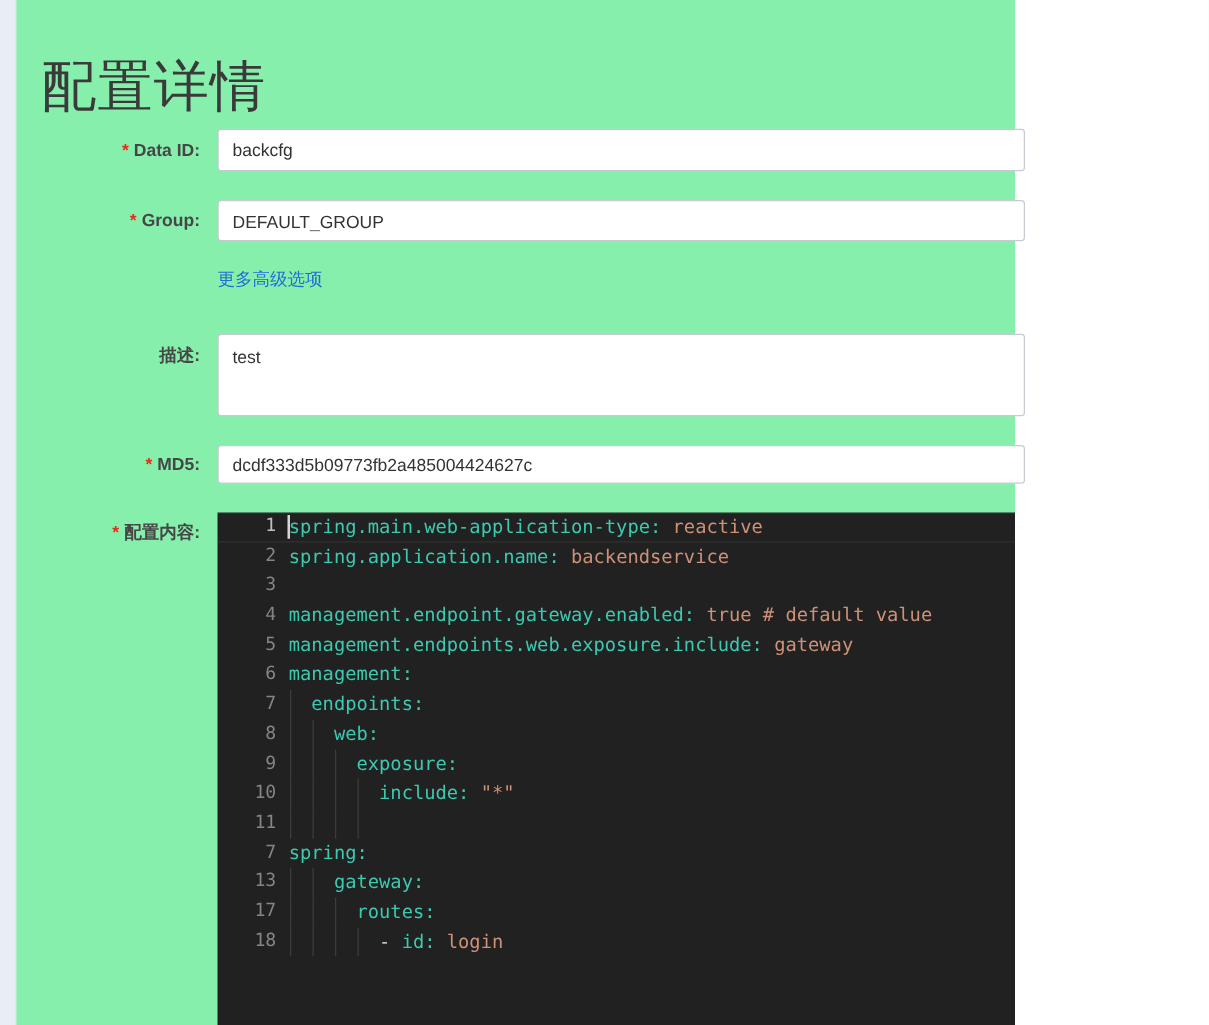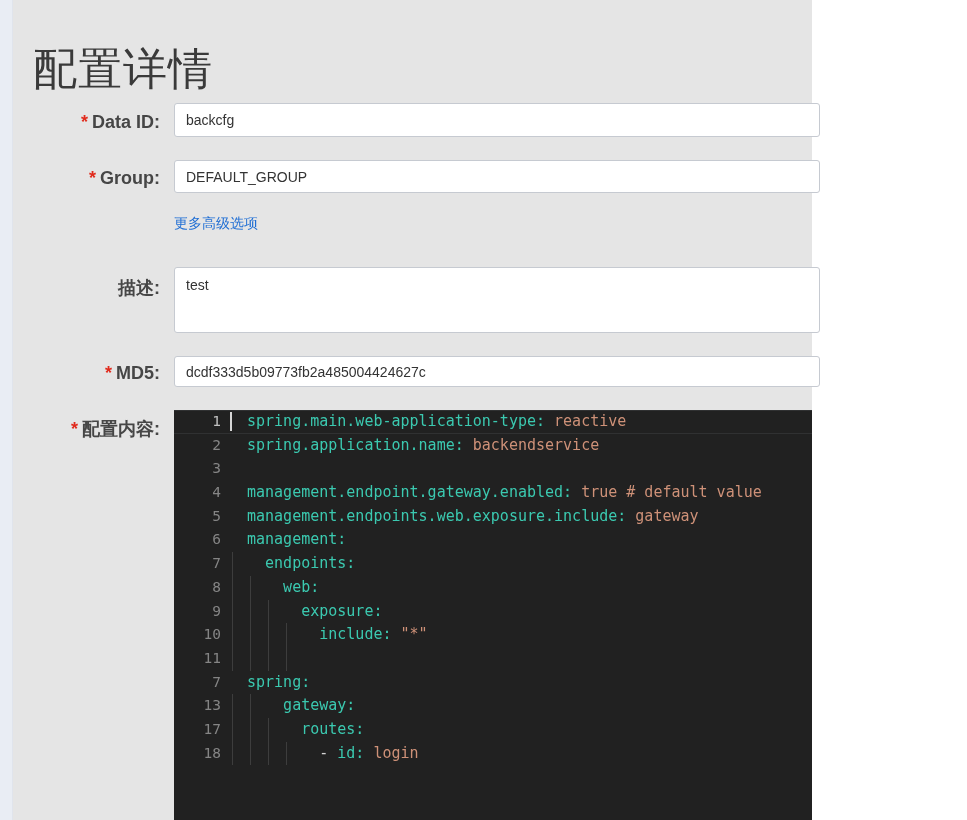--- a/index.html
+++ b/index.html
@@ -1,48 +1,48 @@
 <!DOCTYPE html>
 <html><head>
 <meta charset="utf-8">
 <style>
   * { margin:0; padding:0; box-sizing:border-box; }
   html,body { width:967px; height:820px; overflow:hidden; background:#fff;
     font-family:"Liberation Sans","DejaVu Sans",sans-serif; }
-  .screen { position:relative; width:812px; height:820px; background:#e5e5e5; }
+  .screen { position:relative; width:812px; height:820px; background:#86efac; }
 
   .left-strip { position:absolute; left:0; top:0; bottom:0; width:13px;
     background:#e9edf4; border-right:1px solid #e0e4ec; }
 
   .page-title { position:absolute; left:33px; top:40px; font-size:44px;
     font-weight:500; color:#3a3a3a; letter-spacing:1px; }
 
   .lbl { position:absolute; left:0; width:160px; text-align:right;
-    font-size:18px; font-weight:bold; color:#464646; white-space:nowrap; }
+    font-size:14px; font-weight:bold; color:#464646; white-space:nowrap; }
   .req { color:#e12b1d; margin-right:4px; font-weight:bold; }
 
   .ctl { position:absolute; left:174px; right:-8px; border:1px solid #c6cad1;
     border-radius:3px; background:#fff; font-size:14px; color:#333;
     font-family:"Liberation Sans","DejaVu Sans",sans-serif; outline:none; }
   input.ctl { padding:0 11px; }
   textarea.ctl { padding:8px 11px; resize:none; line-height:18px; }
 
   .adv-link { position:absolute; left:174px; top:215px; font-size:14px;
     color:#1f6ed4; text-decoration:none; cursor:pointer; }
 
   .editor { position:absolute; left:174px; top:410px; right:0; height:410px;
     background:#212121; overflow:hidden; cursor:text; }
   .ed-row { position:relative; height:23.7px; line-height:23.7px;
     white-space:pre; font-family:"DejaVu Sans Mono","Liberation Mono",monospace;
     font-size:15px; }
   .ed-row.active { box-shadow: inset 0 1px 0 #303132, inset 0 -1px 0 #303132; }
   .ed-ln { position:absolute; left:0; top:0; width:47px; text-align:right;
     color:#858585; font-size:14.5px; }
   .ed-row.active .ed-ln { color:#c0c0c0; }
-  .ed-code { position:absolute; left:57px; top:0;margin-left:16px; }
+  .ed-code { position:absolute; left:57px; top:0; }
   .ed-guide { position:absolute; top:0; bottom:0; width:1px; background:#3d3d3d; }
   .ed-cursor { position:absolute; left:56px; top:2px; width:2px; height:19px;
     background:#d6d6d6; }
 </style>
 </head>
 <body>
 
 <div class="screen">
   <div class="left-strip"></div>
 

